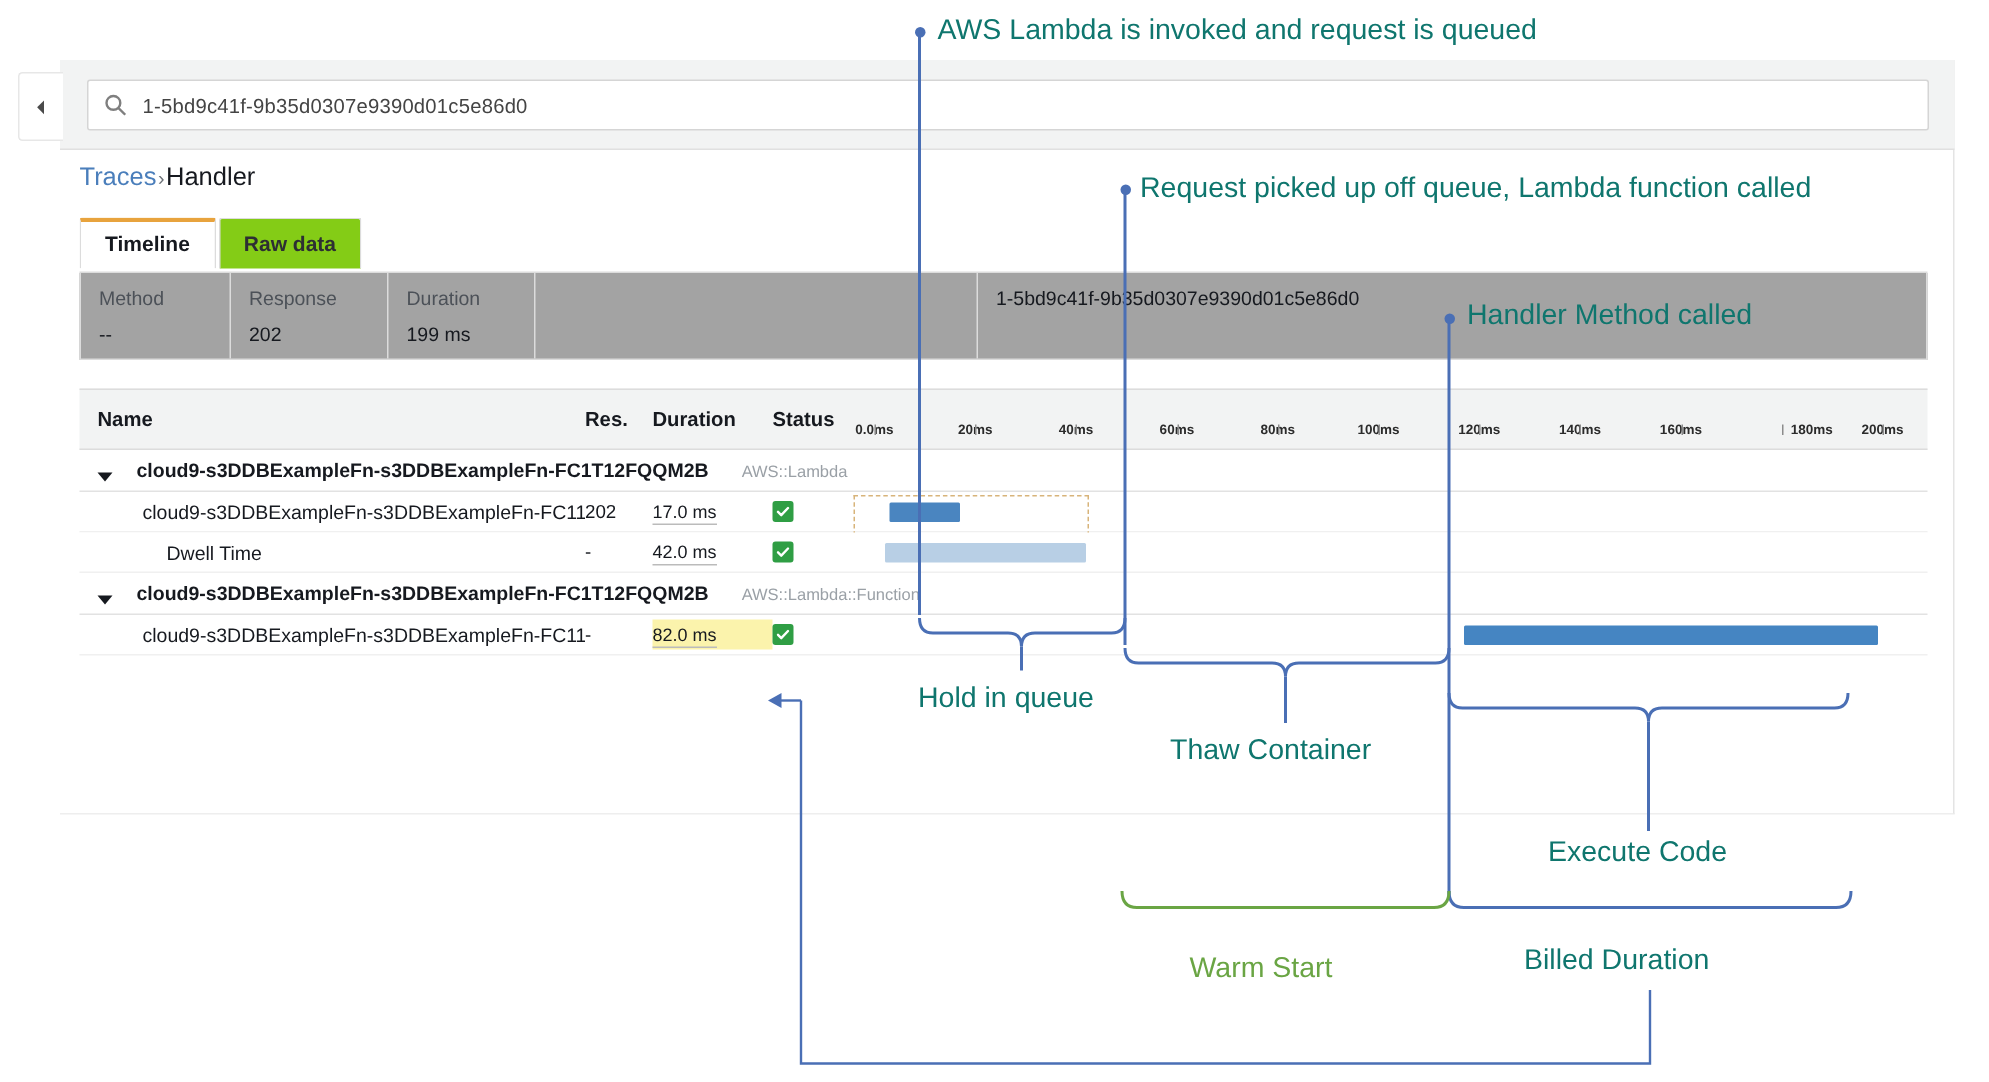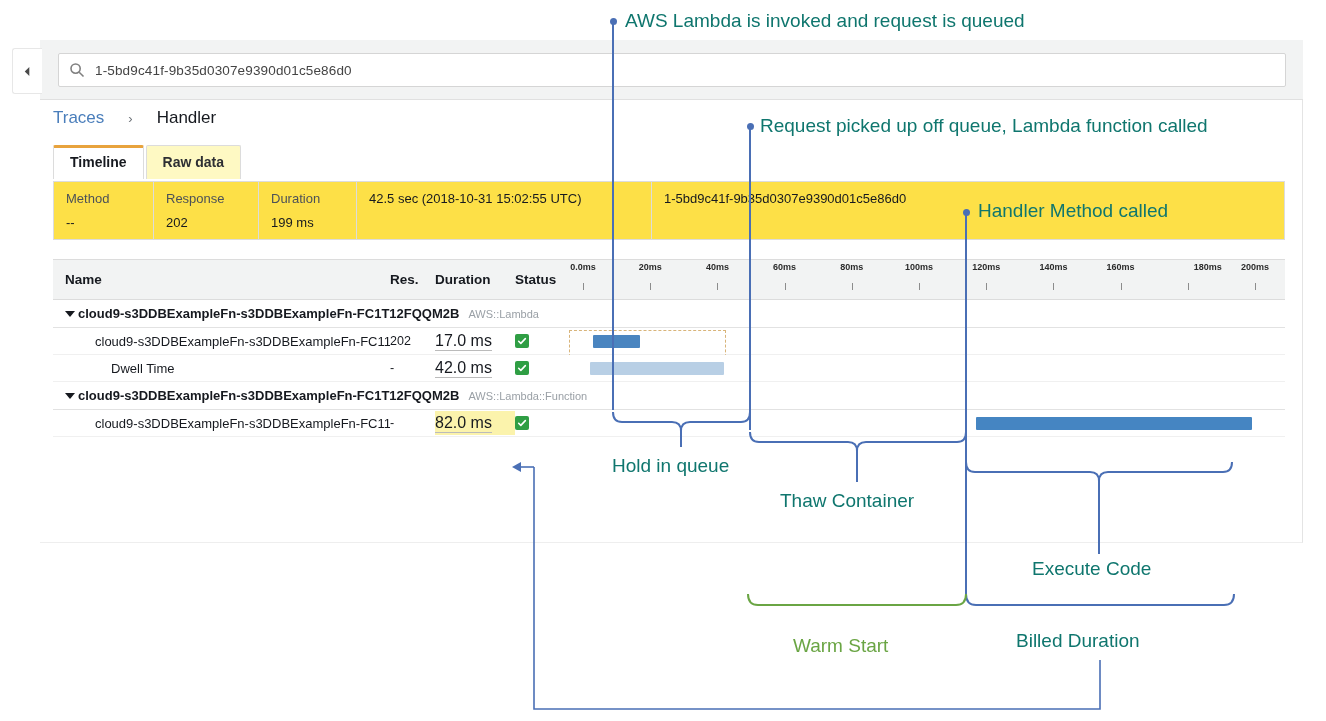--- a/index.html
+++ b/index.html
@@ -51,21 +51,21 @@
     border-radius: 3px 0 0 3px;
     display: flex; align-items: center; justify-content: center;
   }
   .collapse-tab svg { width: 11px; height: 11px; }
 
   
   .breadcrumb {
     position: absolute; left: 13px; top: 68px;
     font-size: 17px;
     color: #16191f;
-    display: flex; align-items: baseline; gap: 24px;
+    display: flex; align-items: baseline; gap: 1px;
     white-space: nowrap;
   }
   .bc-link { color: #4a7ebb; }
   .bc-sep { color: #6d7278; font-size: 13px; }
   .bc-current { color: #16191f; }
 
   
   .tabs {
     position: absolute; left: 13px; top: 105px;
     display: flex; align-items: flex-end; gap: 2px;
@@ -74,35 +74,35 @@
     padding: 8px 16px 9px 16px;
     font-size: 14px; font-weight: bold;
     color: #16191f;
     background: #fff;
     border: 1px solid #dcdcdc;
     border-bottom: none;
     border-radius: 2px 2px 0 0;
     position: relative;
   }
   .tab.active { border-top: 3px solid #e8a33d; padding-top: 6px; background:#fff; }
-  .tab.inactive { background: #fef9c3; color: #2d2f33; }
+  .tab.inactive { background: #84cc16; color: #2d2f33; }
 
   .tabs-underline {
     position: absolute; left: 13px; top: 141px;
     width: 1232px; height: 1px; background: #dcdcdc;
   }
 
   
   .meta {
     position: absolute; left: 13px; top: 142px;
     width: 1232px; height: 58px;
     display: flex;
     border: 1px solid #dcdcdc;
     border-top: none;
-    background: #fde047;
+    background: #a3a3a3;
   }
   .meta-cell {
     padding: 9px 0 0 12px;
     border-right: 1px solid #dcdcdc;
     display: flex; flex-direction: column; gap: 9px;
     white-space: nowrap;
     overflow: hidden;
   }
   .meta-cell:last-child { border-right: none; }
   .meta-label { font-size: 13px; color: #4c5158; }
@@ -126,21 +126,21 @@
     border-bottom: 1px solid #dcdcdc;
     font-size: 13.5px; font-weight: bold; color: #16191f;
   }
   .c-name { width: 337px; padding-left: 12px; }
   .c-res  { width: 45px; }
   .c-dur  { width: 80px; }
   .c-stat { width: 50px; }
   .c-time { flex: 1; position: relative; height: 41px; }
 
   .ruler-tick {
-    position: absolute; top: 3px;
+    position: absolute; top: 22px;
     font-size: 9px; font-weight: bold; color: #2b2b2b;
     transform: translateX(-50%);
     white-space: nowrap;
   }
   .ruler-mark {
     position: absolute; top: 24px; width: 1px; height: 7px;
     background: #8c8c8c;
   }
 
   .seg-row {
@@ -150,28 +150,28 @@
     font-size: 13px; color: #16191f;
     position: relative;
     background: #fff;
   }
   .seg-row.group {
     height: 28px;
     border-bottom: 1px solid #e2e2e2;
     font-weight: bold;
     font-size: 13px;
   }
-  .group-name { display:flex; align-items:center; gap:3px; padding-left: 12px; }
+  .group-name { display:flex; align-items:flex-end; gap:16px; padding-left: 12px; }
   .caret { width: 0; height: 0; border-left: 5px solid transparent;
            border-right: 5px solid transparent; border-top: 6px solid #16191f; }
   .group-sub { font-weight: normal; color: #9aa0a6; font-size: 11px; margin-left: 6px; }
   .row-name { padding-left: 30px; white-space: nowrap; overflow: hidden; }
   .row-name.lvl2 { padding-left: 46px; }
   .cell-res { width: 45px; font-size: 12.5px; }
-  .cell-dur { width: 80px; font-size: 16px; }
+  .cell-dur { width: 80px; font-size: 12px; }
   .cell-dur span { border-bottom: 1px solid #bbb; padding-bottom: 1px; }
   .cell-dur.hl { background: #fbf3ac; padding: 3px 0; }
   .cell-stat { width: 50px; }
   .ok-box {
     width: 14px; height: 14px; border-radius: 2px;
     background: #2f9e44; display: inline-flex;
     align-items: center; justify-content: center;
   }
   .ok-box svg { width: 10px; height: 10px; }
   .cell-track { flex: 1; position: relative; height: 27px; }
@@ -244,21 +244,20 @@
       </div>
       <div class="meta-cell m-response">
         <span class="meta-label">Response</span>
         <span class="meta-value">202</span>
       </div>
       <div class="meta-cell m-duration">
         <span class="meta-label">Duration</span>
         <span class="meta-value">199 ms</span>
       </div>
       <div class="meta-cell m-age">
-        <span class="meta-value">42.5 sec (2018-10-31 15:02:55 UTC)</span>
       </div>
       <div class="meta-cell m-id">
         <span class="meta-value">1-5bd9c41f-9b35d0307e9390d01c5e86d0</span>
       </div>
     </div>
 
     <div class="seg-table">
       <div class="seg-head">
         <div class="c-name">Name</div>
         <div class="c-res">Res.</div>

